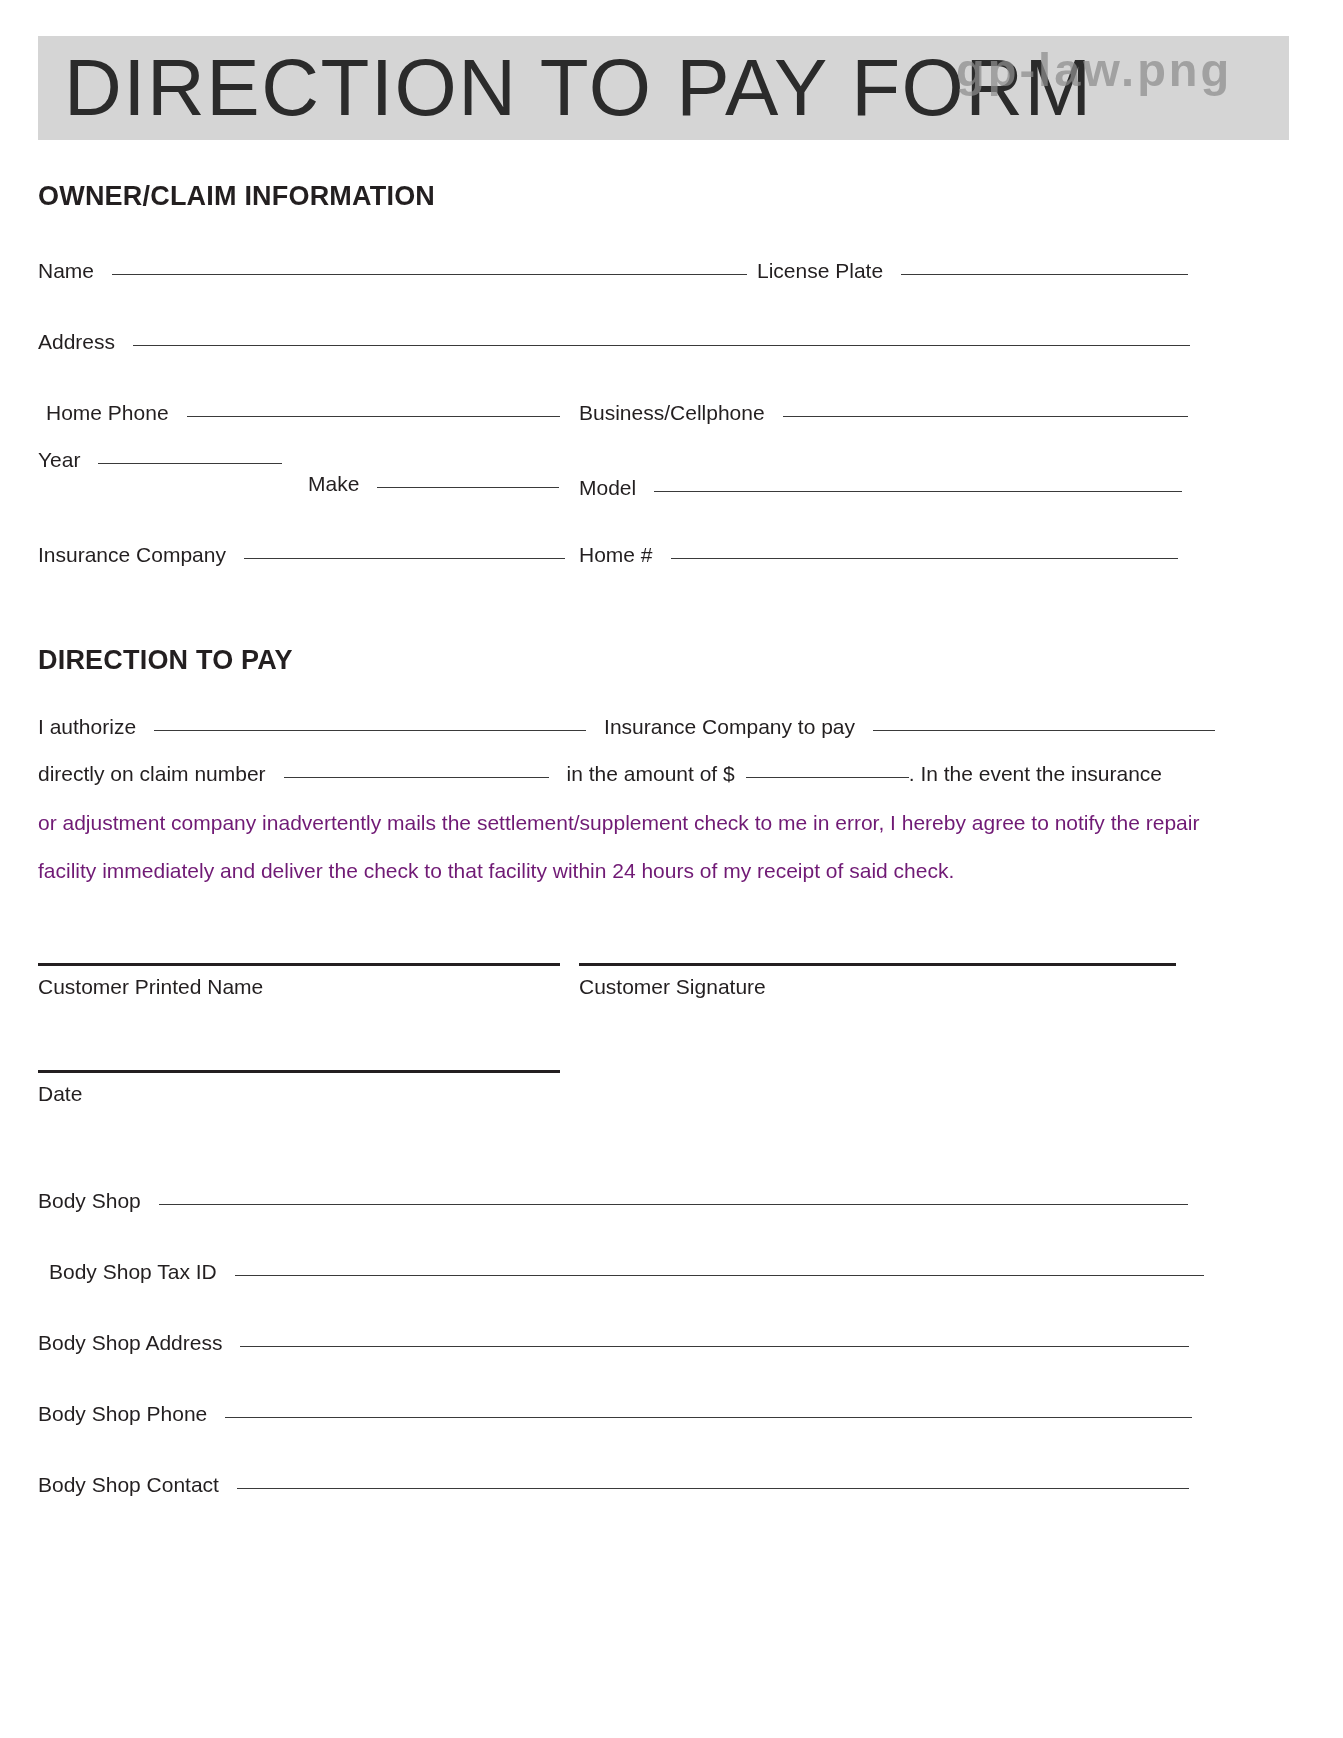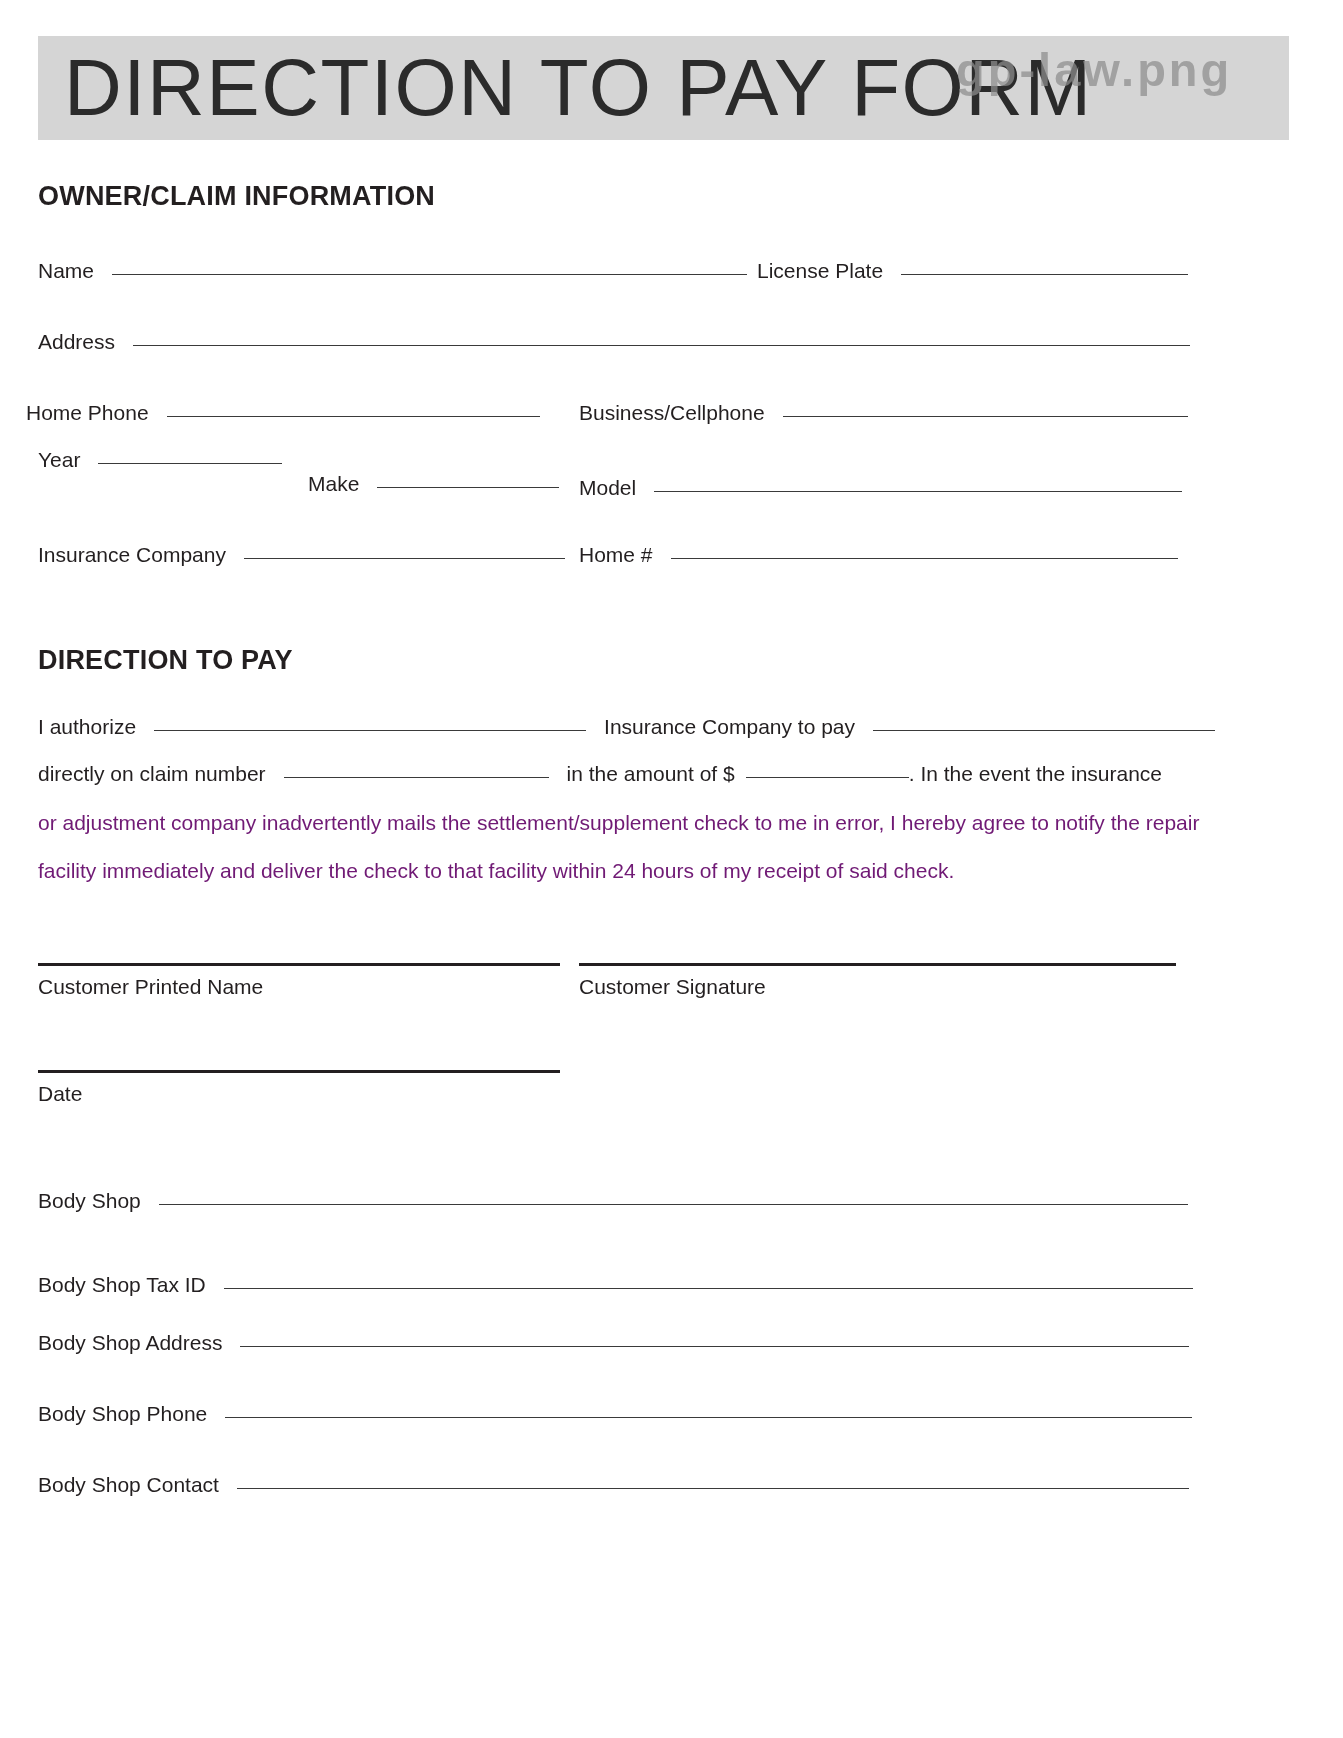--- a/index.html
+++ b/index.html
@@ -127,21 +127,21 @@
   <span class="gap-m"></span>
   <span class="fline" style="width:287px;"></span>
 </div>
 
 <div class="frow" style="left:38px; top:330px;">
   <span class="flabel">Address</span>
   <span class="gap-m"></span>
   <span class="fline" style="width:1057px;"></span>
 </div>
 
-<div class="frow" style="left:26px; top:401px;">
+<div class="frow" style="left:46px; top:401px;">
   <span class="flabel">Home Phone</span>
   <span class="gap-m"></span>
   <span class="fline" style="width:373px;"></span>
 </div>
 <div class="frow" style="left:579px; top:401px;">
   <span class="flabel">Business/Cellphone</span>
   <span class="gap-m"></span>
   <span class="fline" style="width:405px;"></span>
 </div>
 
@@ -207,21 +207,21 @@
 
 <div class="sigline" style="left:38px; top:1070px; width:522px;"></div>
 <div class="siglabel" style="left:38px; top:1082px;">Date</div>
 
 <div class="frow" style="left:38px; top:1189px;">
   <span class="flabel">Body Shop</span>
   <span class="gap-m"></span>
   <span class="fline" style="width:1029px;"></span>
 </div>
 
-<div class="frow" style="left:38px; top:1260px;margin-top:13px;">
+<div class="frow" style="left:49px; top:1260px;">
   <span class="flabel">Body Shop Tax ID</span>
   <span class="gap-m"></span>
   <span class="fline" style="width:969px;"></span>
 </div>
 
 <div class="frow" style="left:38px; top:1331px;">
   <span class="flabel">Body Shop Address</span>
   <span class="gap-m"></span>
   <span class="fline" style="width:949px;"></span>
 </div>

